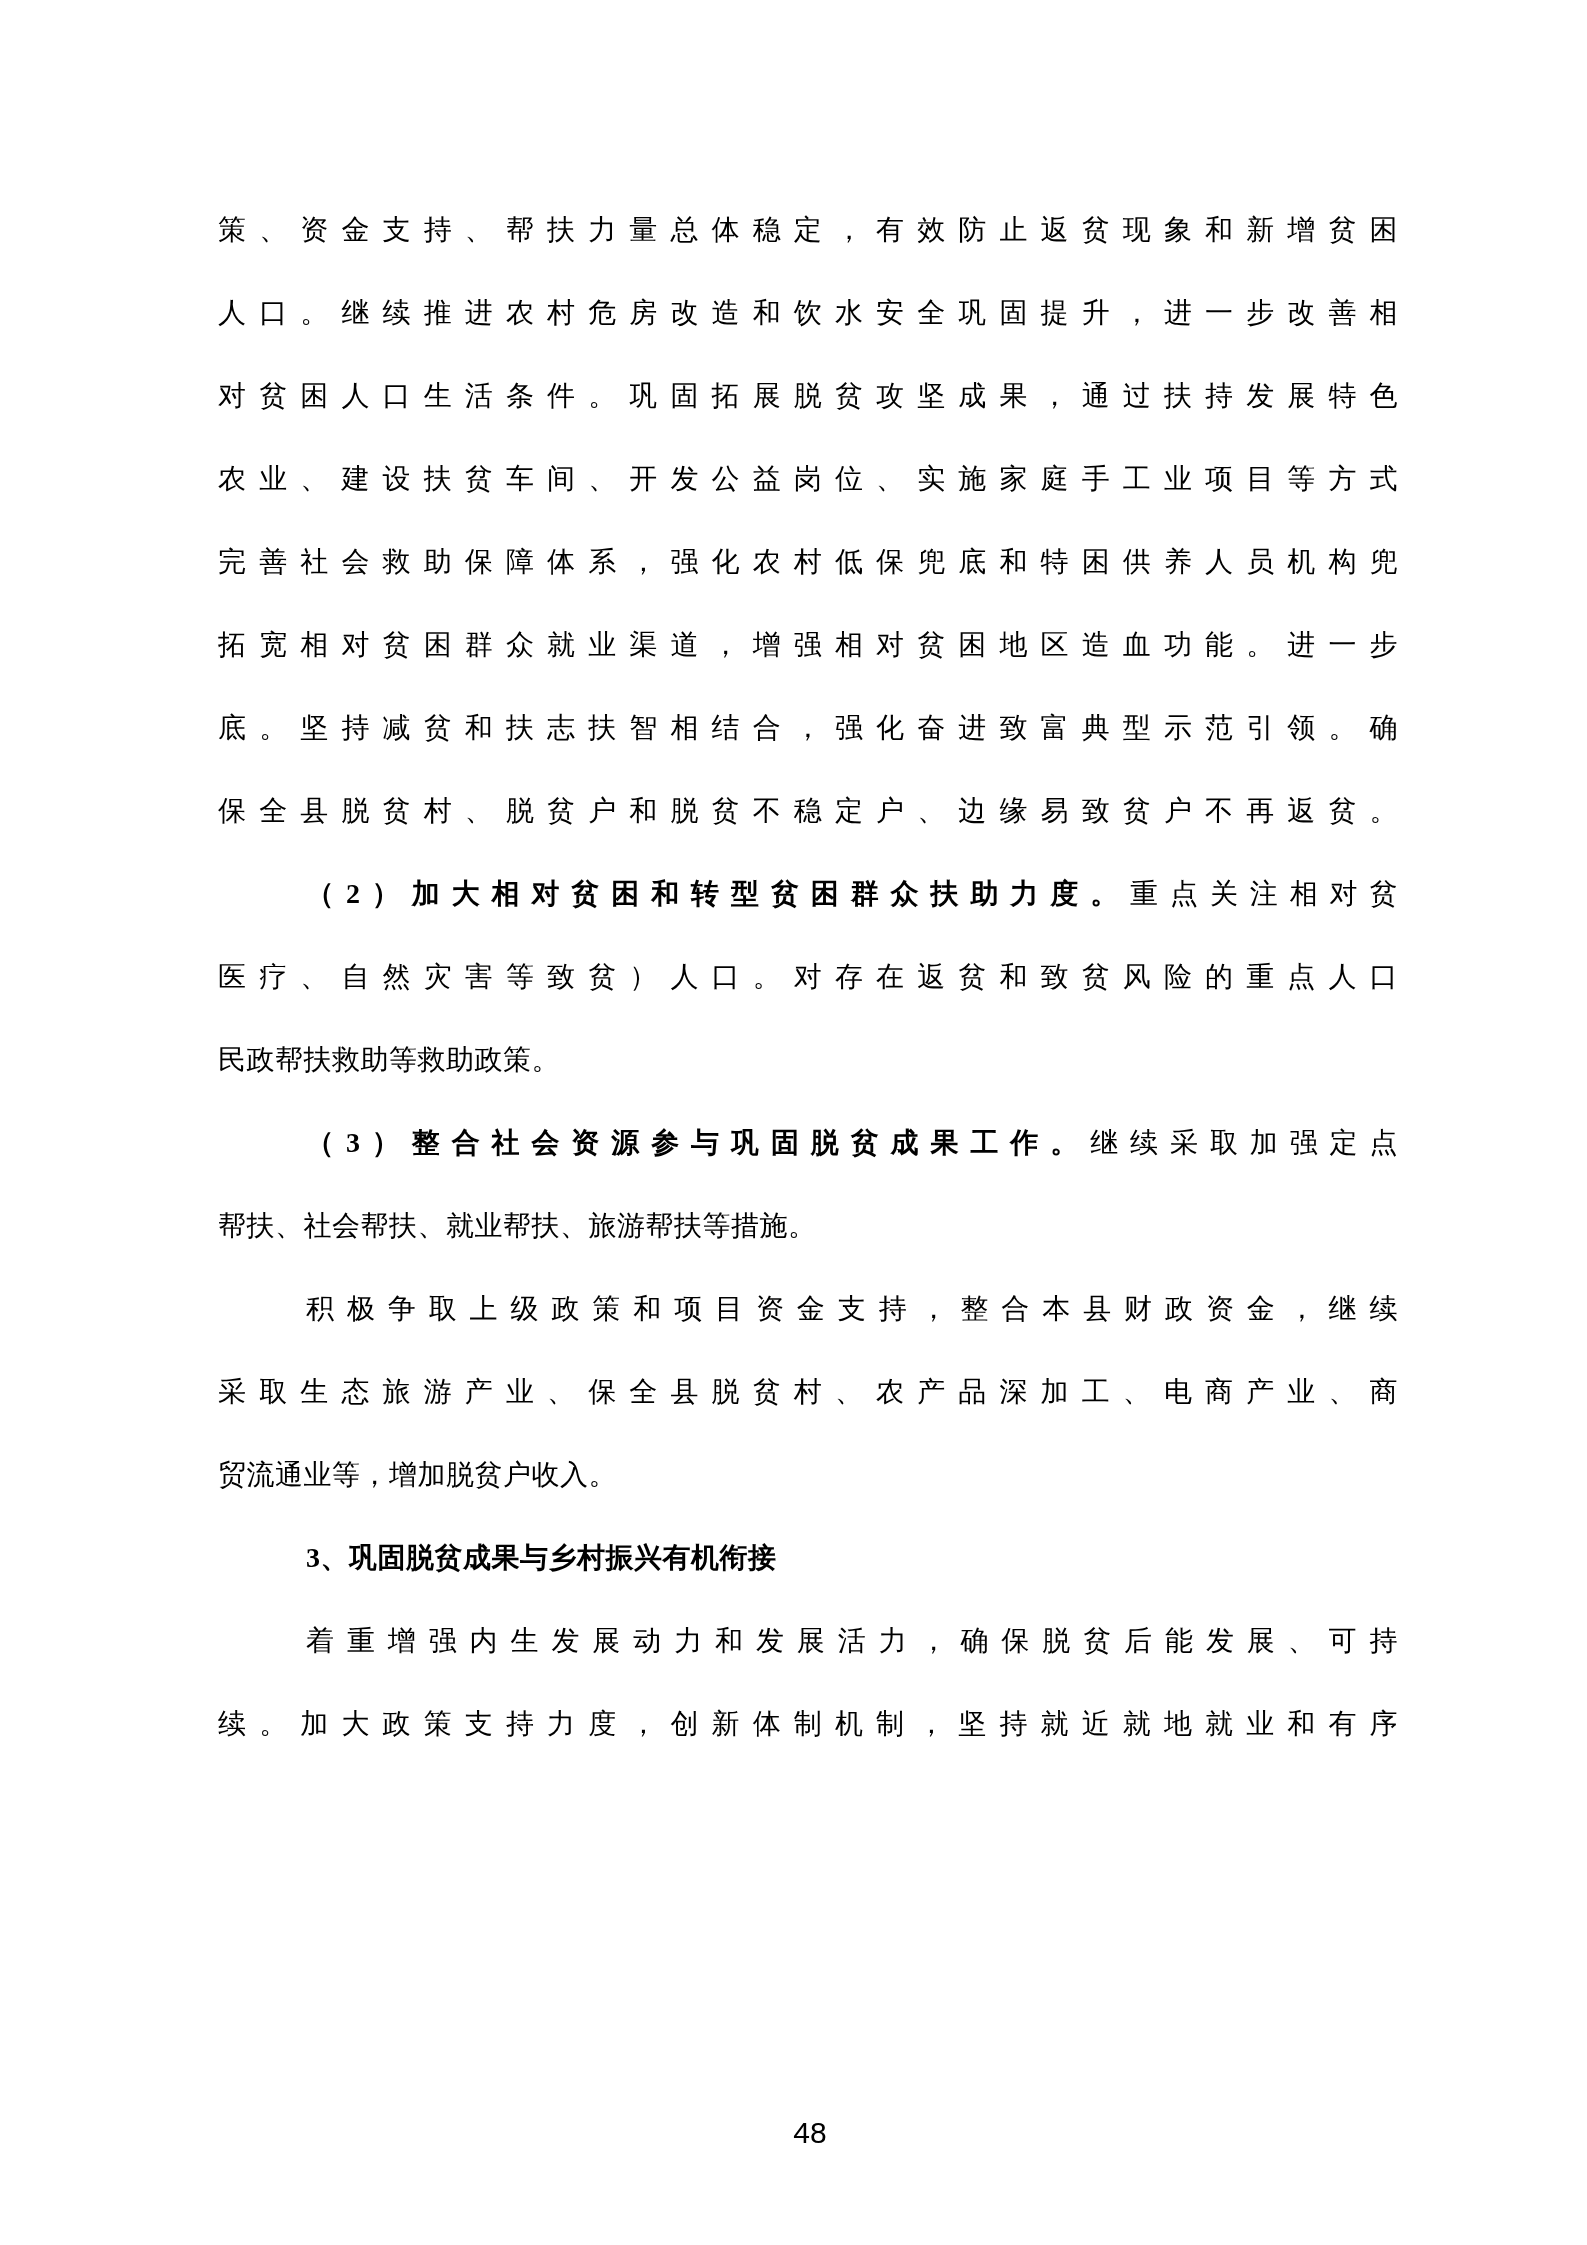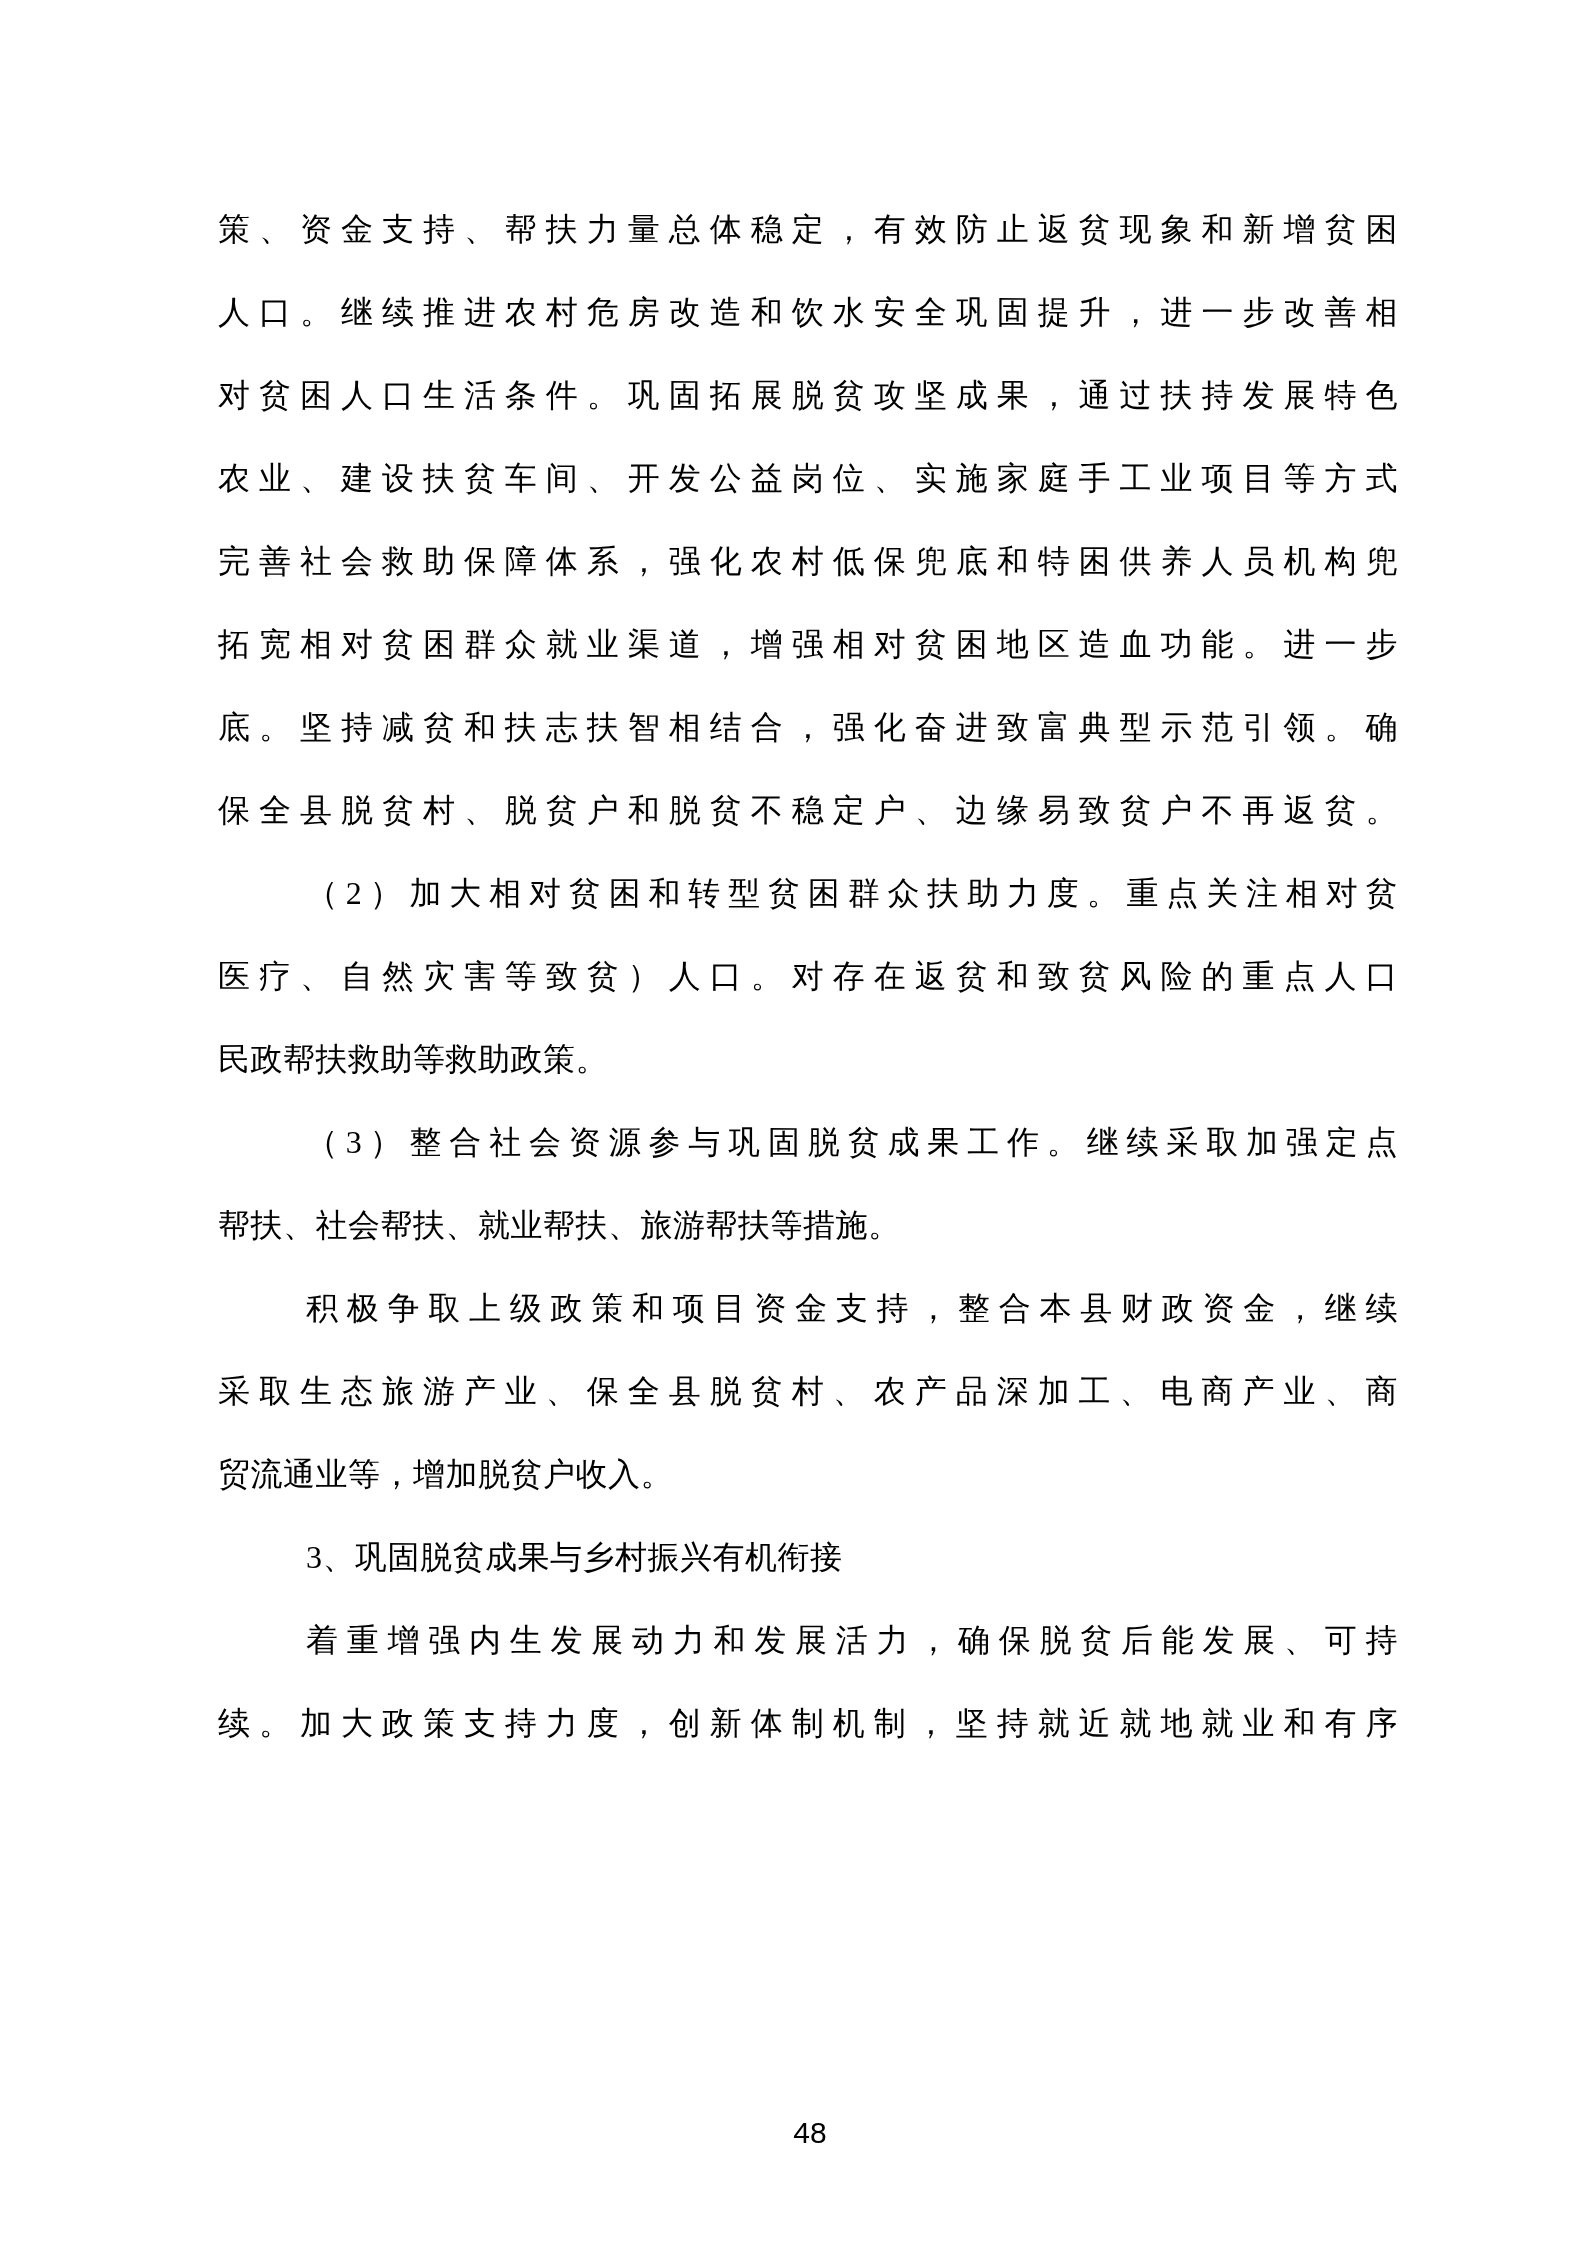--- a/index.html
+++ b/index.html
@@ -22,37 +22,37 @@
     height: 2245px;
     background: #ffffff;
   }
   .body-text {
     position: absolute;
     left: 218px;
     top: 188px;
     width: 1180px;
   }
   .tline {
-    font-size: 32px;
+    font-size: 28px;
     line-height: 83px;
     height: 83px;
     text-align: justify;
     text-align-last: justify;
     text-justify: inter-character;
     letter-spacing: 0.5px;
   }
   .tline.end {
     text-align: center;
     text-align-last: left;
   }
   .tline.indent {
     text-indent: 88px;
   }
   .b {
-    font-weight: normal;
+    font-weight: bold;
     margin-top: 16px;
   }
   .page-num {
     position: absolute;
     top: 2117px;
     left: 0;
     width: 1620px;
     text-align: center;
     font-family: "Liberation Sans", "DejaVu Sans", sans-serif;
     font-size: 30px;

